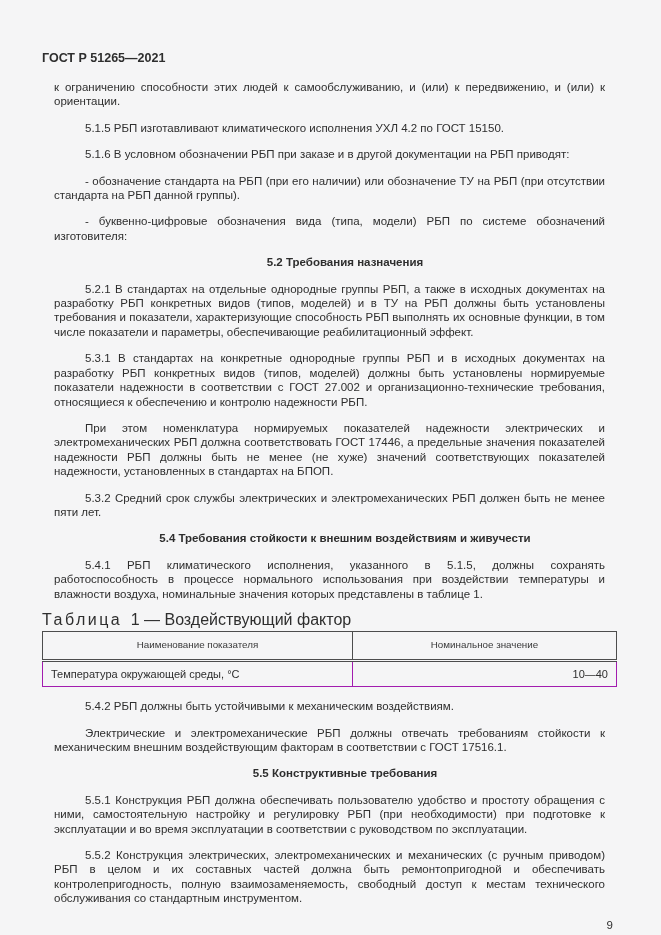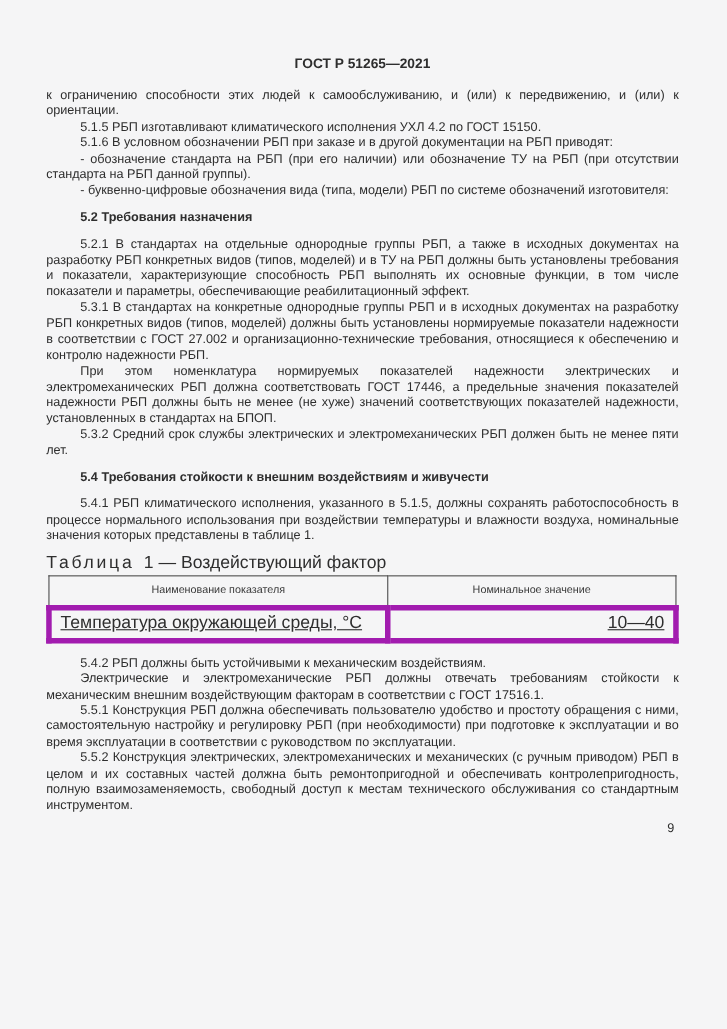--- a/index.html
+++ b/index.html
@@ -9,38 +9,38 @@
     width: 661px;
     height: 935px;
     background: #f5f5f6;
     box-sizing: border-box;
     padding: 50px 44px 0 42px;
     font-family: "Liberation Sans", sans-serif;
     color: #2e2e2e;
     overflow: hidden;
   }
   .doc-header {
-    text-align: center;
+    text-align: left;
     font-weight: bold;
     font-size: 12.5px;
     line-height: 16px;
     margin: 0 0 14px 0;
   }
   .body-text {
     font-size: 11.5px;
     line-height: 14.4px;
     text-align: justify;
   }
-  p.para { margin: 0; text-indent: 31px; }
+  p.para { margin: 12px; text-indent: 31px; }
   p.para.noindent { text-indent: 0; }
   p.sec {
     margin: 10px 0 10px 0;
     text-indent: 31px;
     font-weight: bold;
-    text-align: left;
+    text-align: center;
   }
   p.tbl-caption {
     margin: 10px 0 4px 0;
     text-indent: 0;
     text-align: left;
     font-size: 16px;
   }
   p.tbl-caption .spaced { letter-spacing: 2.5px; margin-right: 4px; }
   table.t1 {
     width: 100%;
@@ -51,26 +51,25 @@
     font-size: 9.8px;
     font-weight: normal;
     text-align: center;
     vertical-align: middle;
     padding: 6px 4px;
     border: 1px solid #4d4d4d;
     border-bottom: 3px double #4d4d4d;
     color: #3a3a3a;
   }
   table.t1 td {
-    font-size: 16px;
+    font-size: 11px;
     vertical-align: middle;
     padding: 5px 8px;
-    border: 5px solid #a21caf;
+    border: 1px solid #a21caf;
     text-align: left;
-    text-decoration: underline;
   }
   table.t1 .col-name { width: 54%; }
   table.t1 td.val { text-align: right; }
   .page-number {
     text-align: right;
     font-size: 11.5px;
     margin-top: 6px;
     padding-right: 4px;
   }
 </style>
@@ -115,19 +114,20 @@
         <tr>
           <td>Температура окружающей среды, °С</td>
           <td class="val">10—40</td>
         </tr>
       </tbody>
     </table>
 
     <p class="para">5.4.2 РБП должны быть устойчивыми к механическим воздействиям.</p>
     <p class="para">Электрические и электромеханические РБП должны отвечать требованиям стойкости к механическим внешним воздействующим факторам в соответствии с ГОСТ 17516.1.</p>
 
+    <p class="sec">5.5 Конструктивные требования</p>
     <p class="para">5.5.1 Конструкция РБП должна обеспечивать пользователю удобство и простоту обращения с ними, самостоятельную настройку и регулировку РБП (при необходимости) при подготовке к эксплуатации и во время эксплуатации в соответствии с руководством по эксплуатации.</p>
     <p class="para">5.5.2 Конструкция электрических, электромеханических и механических (с ручным приводом) РБП в целом и их составных частей должна быть ремонтопригодной и обеспечивать контролепригодность, полную взаимозаменяемость, свободный доступ к местам технического обслуживания со стандартным инструментом.</p>
 
     <div class="page-number">9</div>
   </div>
 
 </div>
 
 </body></html>

